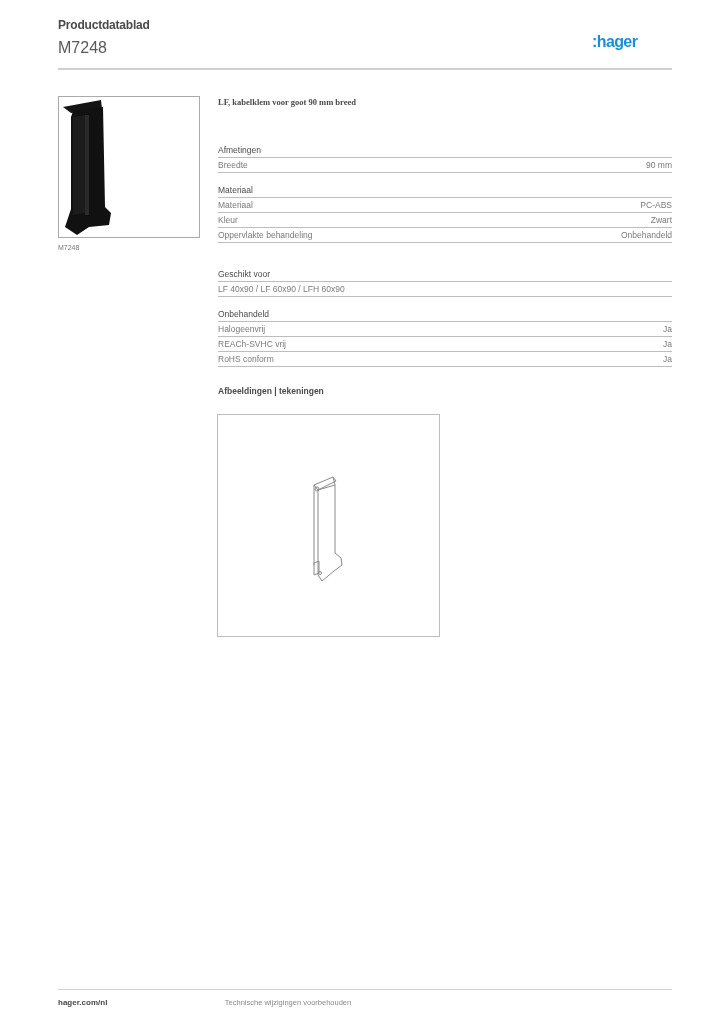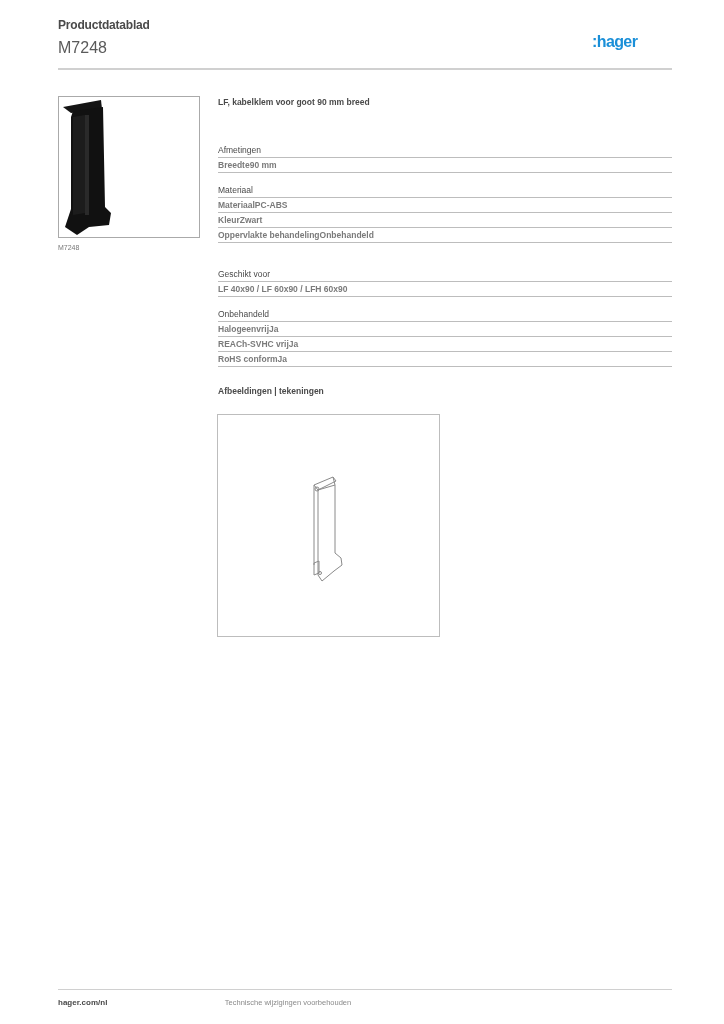--- a/index.html
+++ b/index.html
@@ -15,24 +15,24 @@
   .doc-code { left: 58px; top: 39px; font-size: 16px; color: #5a5a5a; line-height: 18px; }
   .logo { left: 592px; top: 30px; font-size: 16px; font-weight: bold; color: #1a8fd8; letter-spacing: -0.6px; line-height: 24px; }
   .header-rule { left: 58px; top: 68px; width: 614px; height: 2px; background: #d0d0d0; }
 
   
   .product-frame { left: 58px; top: 96px; width: 142px; height: 142px; border: 1px solid #aaaaaa; box-sizing: border-box; background: #fff; }
   .product-caption { left: 58px; top: 244px; font-size: 7px; color: #777; }
 
   
   .content { left: 218px; top: 96px; width: 454px; }
-  .desc { font-size: 8.5px; font-weight: bold; color: #4a4a4a; height: 12px; line-height: 12px; }
+  .desc { font-size: 8.5px; font-weight: bold; color: #4a4a4a; height: 12px; line-height: 12px; font-family: Liberation Serif, serif; }
   .section-title { font-size: 8.5px; font-weight: bold; color: #4a4a4a; line-height: 12px; }
   .group-head { font-size: 8.5px; font-weight: normal; color: #4a4a4a; line-height: 12px; height: 13px; border-bottom: 1px solid #bdbdbd; }
-  .row { display: flex; font-size: 8.5px; color: #7a7a7a; line-height: 13px; height: 13px; border-bottom: 1px solid #bdbdbd; padding-top: 1px; font-weight: bold; }
+  .row { display: flex; justify-content: space-between; font-size: 8.5px; color: #7a7a7a; line-height: 13px; height: 13px; border-bottom: 1px solid #bdbdbd; padding-top: 1px; }
   .row .v { text-align: right; }
   .group { margin-bottom: 0; }
 
   
   .drawing-frame { left: 217px; top: 414px; width: 223px; height: 223px; border: 1px solid #bdbdbd; box-sizing: border-box; background: #fff; }
 
   
   .footer-rule { left: 58px; top: 989px; width: 614px; height: 1px; background: #d0d0d0; }
   .footer-left { left: 58px; top: 998px; font-size: 8px; font-weight: bold; color: #4a4a4a; }
   .footer-center { left: 0; width: 576px; top: 998px; text-align: center; font-size: 7.5px; color: #8a8a8a; }

